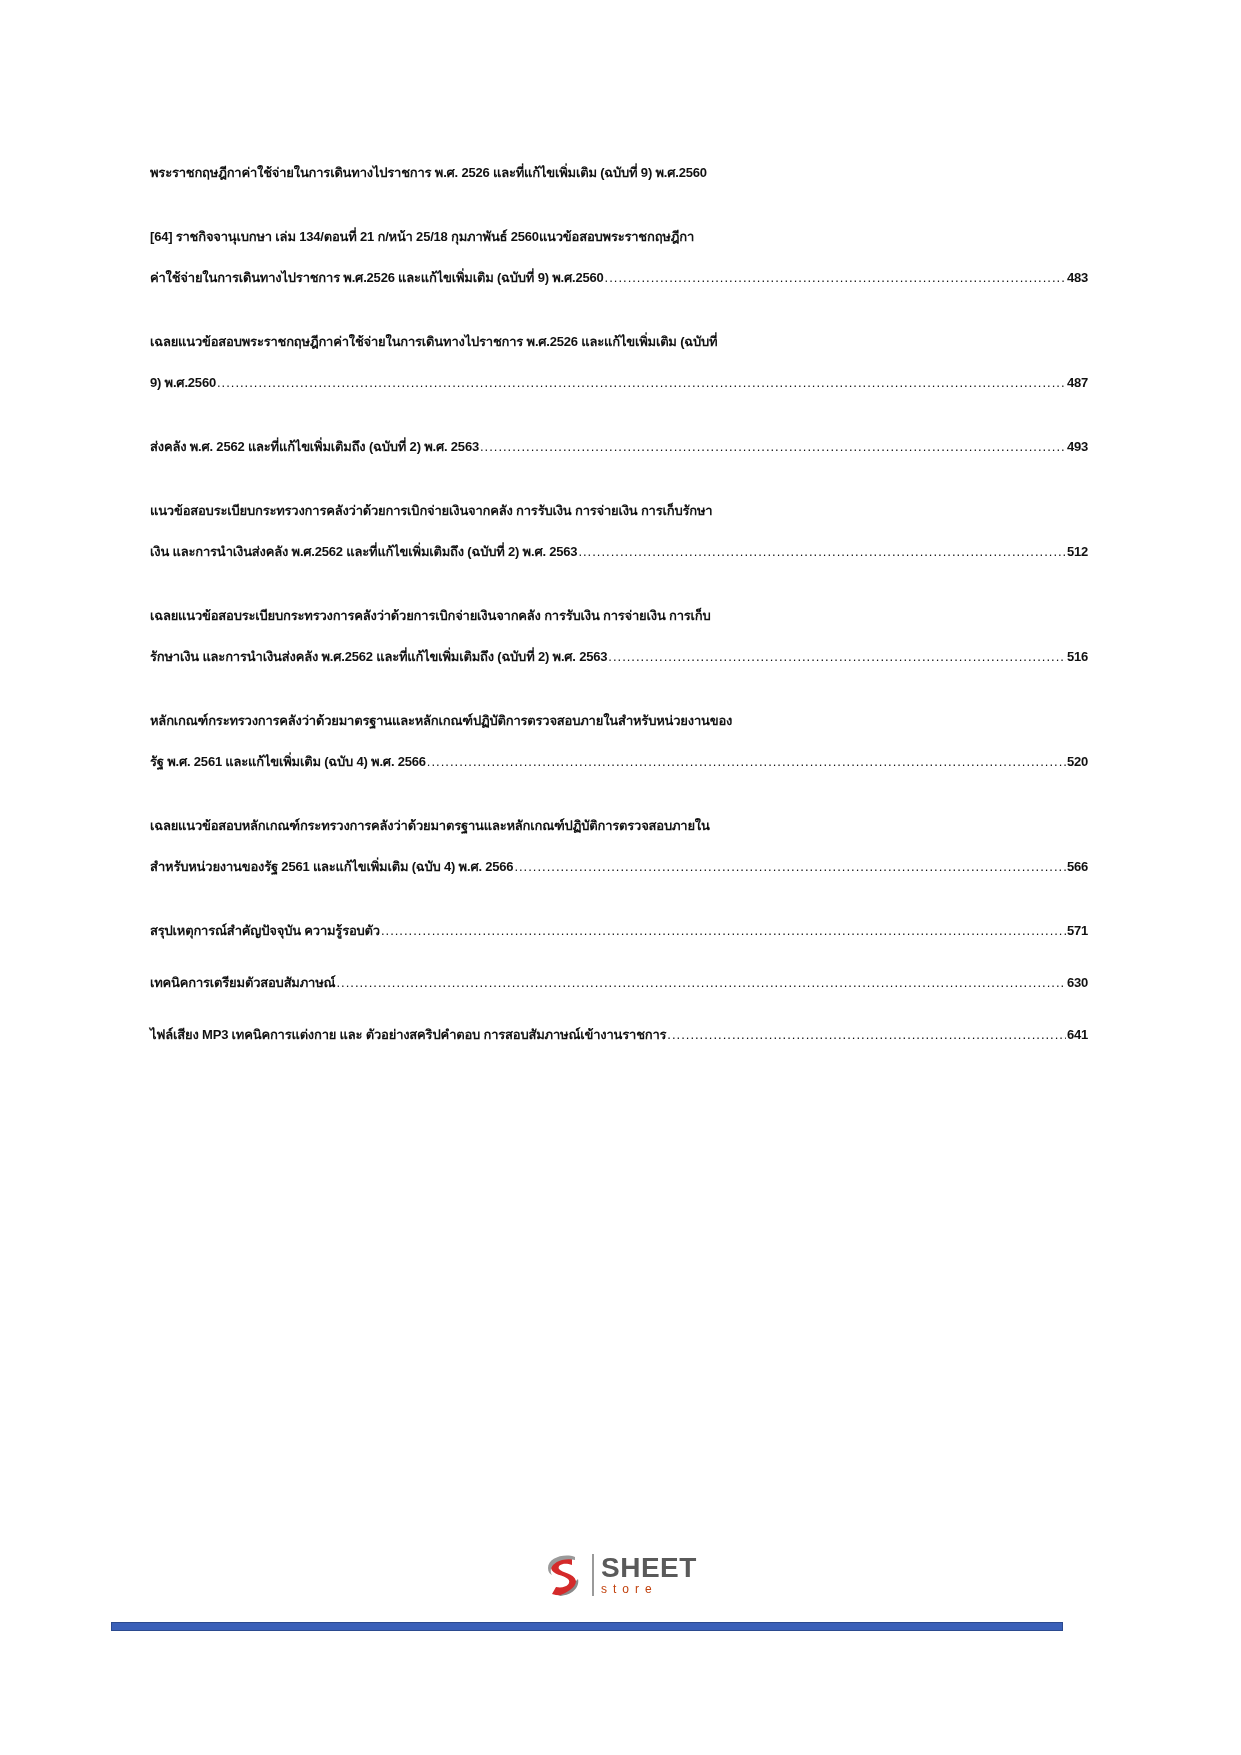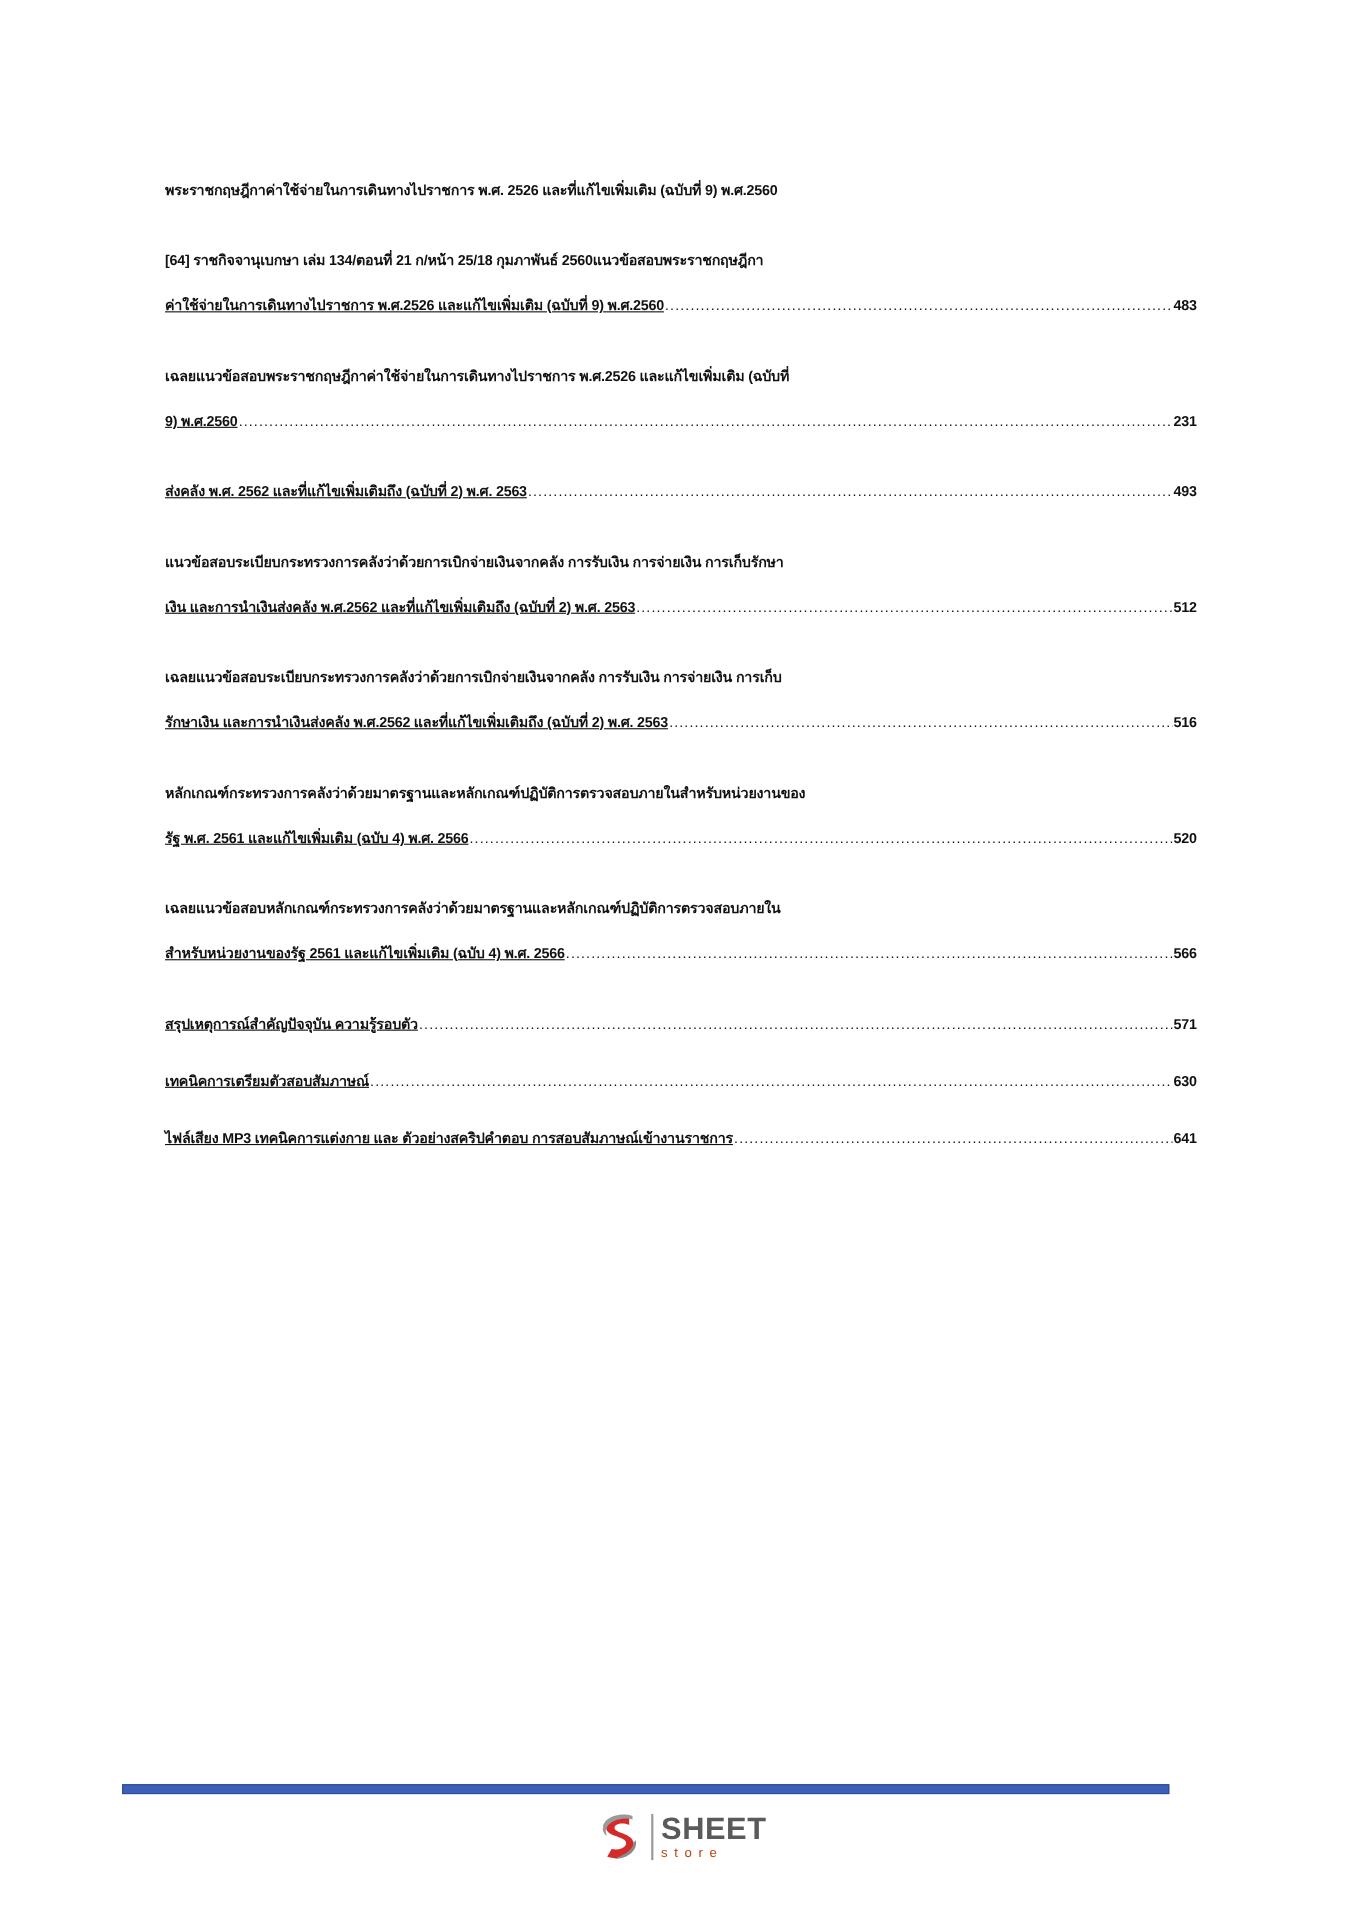--- a/index.html
+++ b/index.html
@@ -2,28 +2,28 @@
 <html><head>
 <meta charset="utf-8">
 <style>
   html, body { margin: 0; padding: 0; background: #ffffff; }
   body { width: 1241px; height: 1755px; position: relative; overflow: hidden;
          font-family: "Liberation Sans", "DejaVu Sans", sans-serif; color: #111; }
   .toc { position: absolute; left: 150px; top: 152px; width: 938px; }
   .entry { font-size: 13px; font-weight: 700; line-height: 41px; margin-bottom: 23px; letter-spacing: -0.2px; }
   .entry.single { margin-bottom: 11px; }
   .line { display: flex; align-items: baseline; white-space: nowrap; }
-  .line .txt { flex: 0 0 auto; text-decoration: underline; }
+  .line .txt { flex: 0 0 auto; }
   .line .dots { flex: 1 1 auto; overflow: hidden; margin: 0 1px; letter-spacing: 1px; font-weight: 400; }
   .line .dots::after { content: "......................................................................................................................................................................................................................................................................................................................................................"; }
   .line .page { flex: 0 0 auto; }
   .first-line { white-space: nowrap; overflow: hidden; }
   .footer-bar { position: absolute; left: 111px; top: 1622px; width: 952px; height: 9px;
                 background: #3a60b8; border: 1px solid #2b4a8f; box-sizing: border-box; }
-  .logo { position: absolute; left: 542px; top: 1642px; width: 180px; height: 55px; display: flex; align-items: center; }
+  .logo { position: absolute; left: 542px; top: 1554px; width: 180px; height: 55px; display: flex; align-items: flex-start; }
   .logo-mark { width: 44px; height: 44px; position: relative; }
   .logo-divider { width: 2px; height: 42px; background: #9a9a9a; margin: 0 7px 0 6px; }
   .logo-text { display: flex; flex-direction: column; line-height: 1; }
   .logo-text .name { font-size: 28px; font-weight: 700; color: #5a5a5a; letter-spacing: 0.5px; }
   .logo-text .sub { font-size: 12px; color: #c2410c; letter-spacing: 6px; margin-top: 1px; }
 </style>
 </head>
 <body>
 
 <div class="toc">
@@ -39,21 +39,21 @@
       <span class="dots"></span>
       <span class="page">483</span>
     </div>
   </div>
 
   <div class="entry">
     <div class="first-line">เฉลยแนวข้อสอบพระราชกฤษฎีกาค่าใช้จ่ายในการเดินทางไปราชการ พ.ศ.2526 และแก้ไขเพิ่มเติม (ฉบับที่</div>
     <div class="line">
       <span class="txt">9) พ.ศ.2560</span>
       <span class="dots"></span>
-      <span class="page">231</span>
+      <span class="page">487</span>
     </div>
   </div>
 
   <div class="entry">
     <div class="line">
       <span class="txt">ส่งคลัง พ.ศ. 2562 และที่แก้ไขเพิ่มเติมถึง (ฉบับที่ 2) พ.ศ. 2563</span>
       <span class="dots"></span>
       <span class="page">493</span>
     </div>
   </div>

